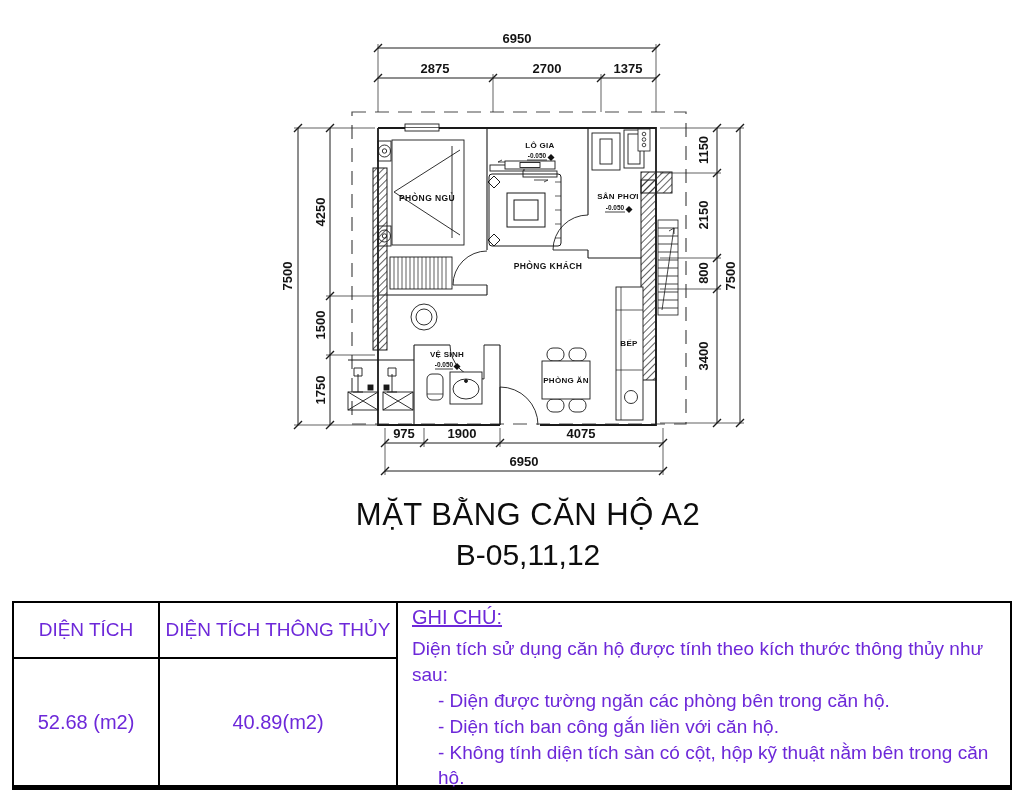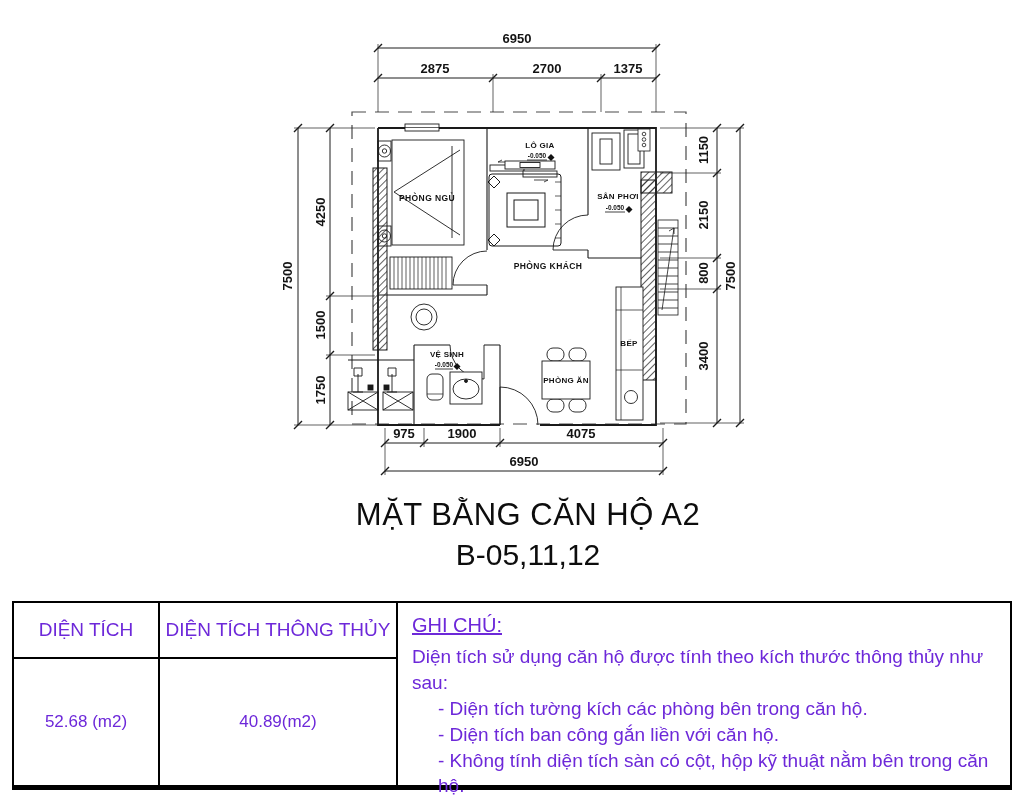--- a/index.html
+++ b/index.html
@@ -20,22 +20,22 @@
   .info-table{
     position:absolute;left:12px;right:12px;top:601px;bottom:6px;
     border:2.5px solid #000;border-bottom-width:5px;
     display:grid;grid-template-columns:146px 238px 1fr;grid-template-rows:56px 1fr;
     color:#6d28d9;
   }
   .cell{display:flex;align-items:center;justify-content:center;text-align:center}
   .c-r{border-right:2px solid #000}
   .c-b{border-bottom:2px solid #000}
   .hdr{font-size:19px}
-  .val{font-size:17px}
-  .notes{grid-area:1/3/3/4;padding:9px 8px 4px 14px;font-size:19px;line-height:1.36}
+  .val{font-size:20px}
+  .notes{grid-area:1/3/3/4;padding:1px 8px 4px 14px;font-size:19px;line-height:1.36}
   .notes-heading{font-size:20px;text-decoration:underline;margin-bottom:5px}
   .note-item{padding-left:26px}
 </style>
 </head>
 <body>
 
 <div class="page">
 
   <svg width="1024" height="495" viewBox="0 0 1024 495">
     <defs>
@@ -230,21 +230,21 @@
     <div class="title-line1">MẶT BẰNG CĂN HỘ A2</div>
     <div class="title-line2">B-05,11,12</div>
   </div>
 
   <div class="info-table">
     <div class="cell c-r c-b hdr">DIỆN TÍCH</div>
     <div class="cell c-r c-b hdr">DIỆN TÍCH THÔNG THỦY</div>
     <div class="notes">
       <div class="notes-heading">GHI CHÚ:</div>
       <div>Diện tích sử dụng căn hộ được tính theo kích thước thông thủy như sau:</div>
-      <div class="note-item">- Diện tích tường kích các phòng bên trong căn hộ.</div>
+      <div class="note-item">- Diện được tường ngăn các phòng bên trong căn hộ.</div>
       <div class="note-item">- Diện tích ban công gắn liền với căn hộ.</div>
       <div class="note-item">- Không tính diện tích sàn có cột, hộp kỹ thuật nằm bên trong căn hộ.</div>
     </div>
     <div class="cell c-r val">52.68 (m2)</div>
     <div class="cell c-r val">40.89(m2)</div>
   </div>
 
 </div>
 
 </body></html>

